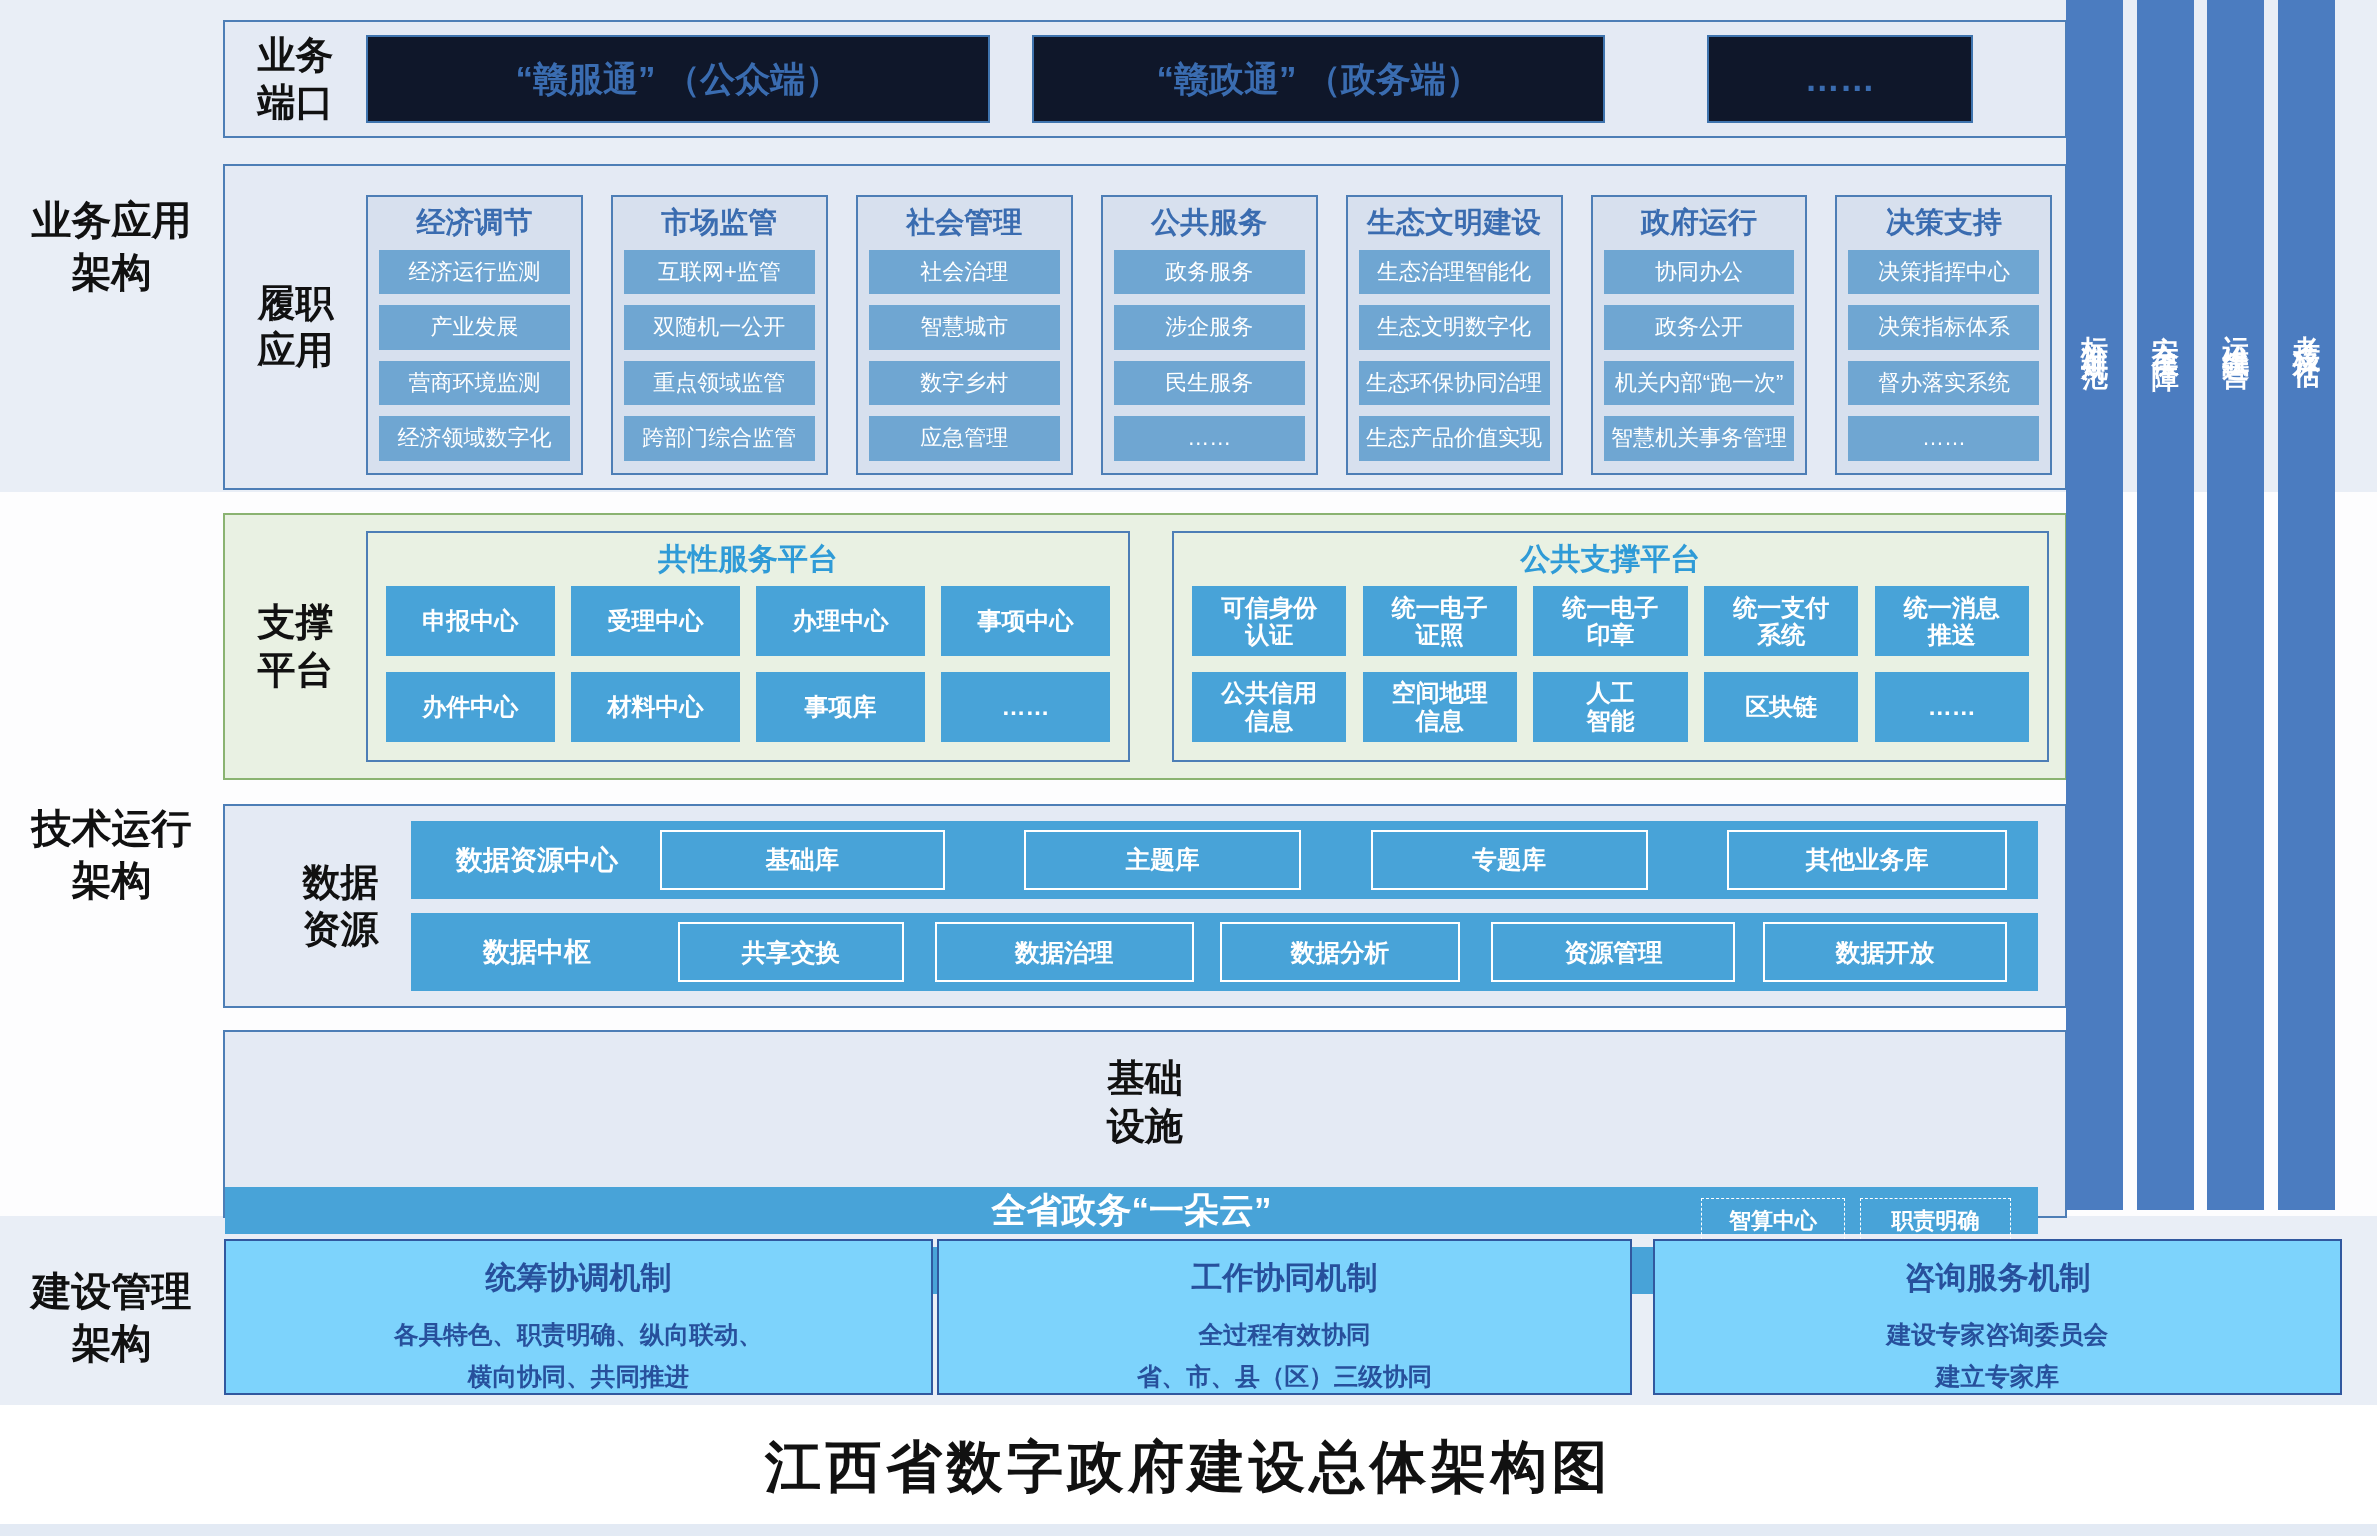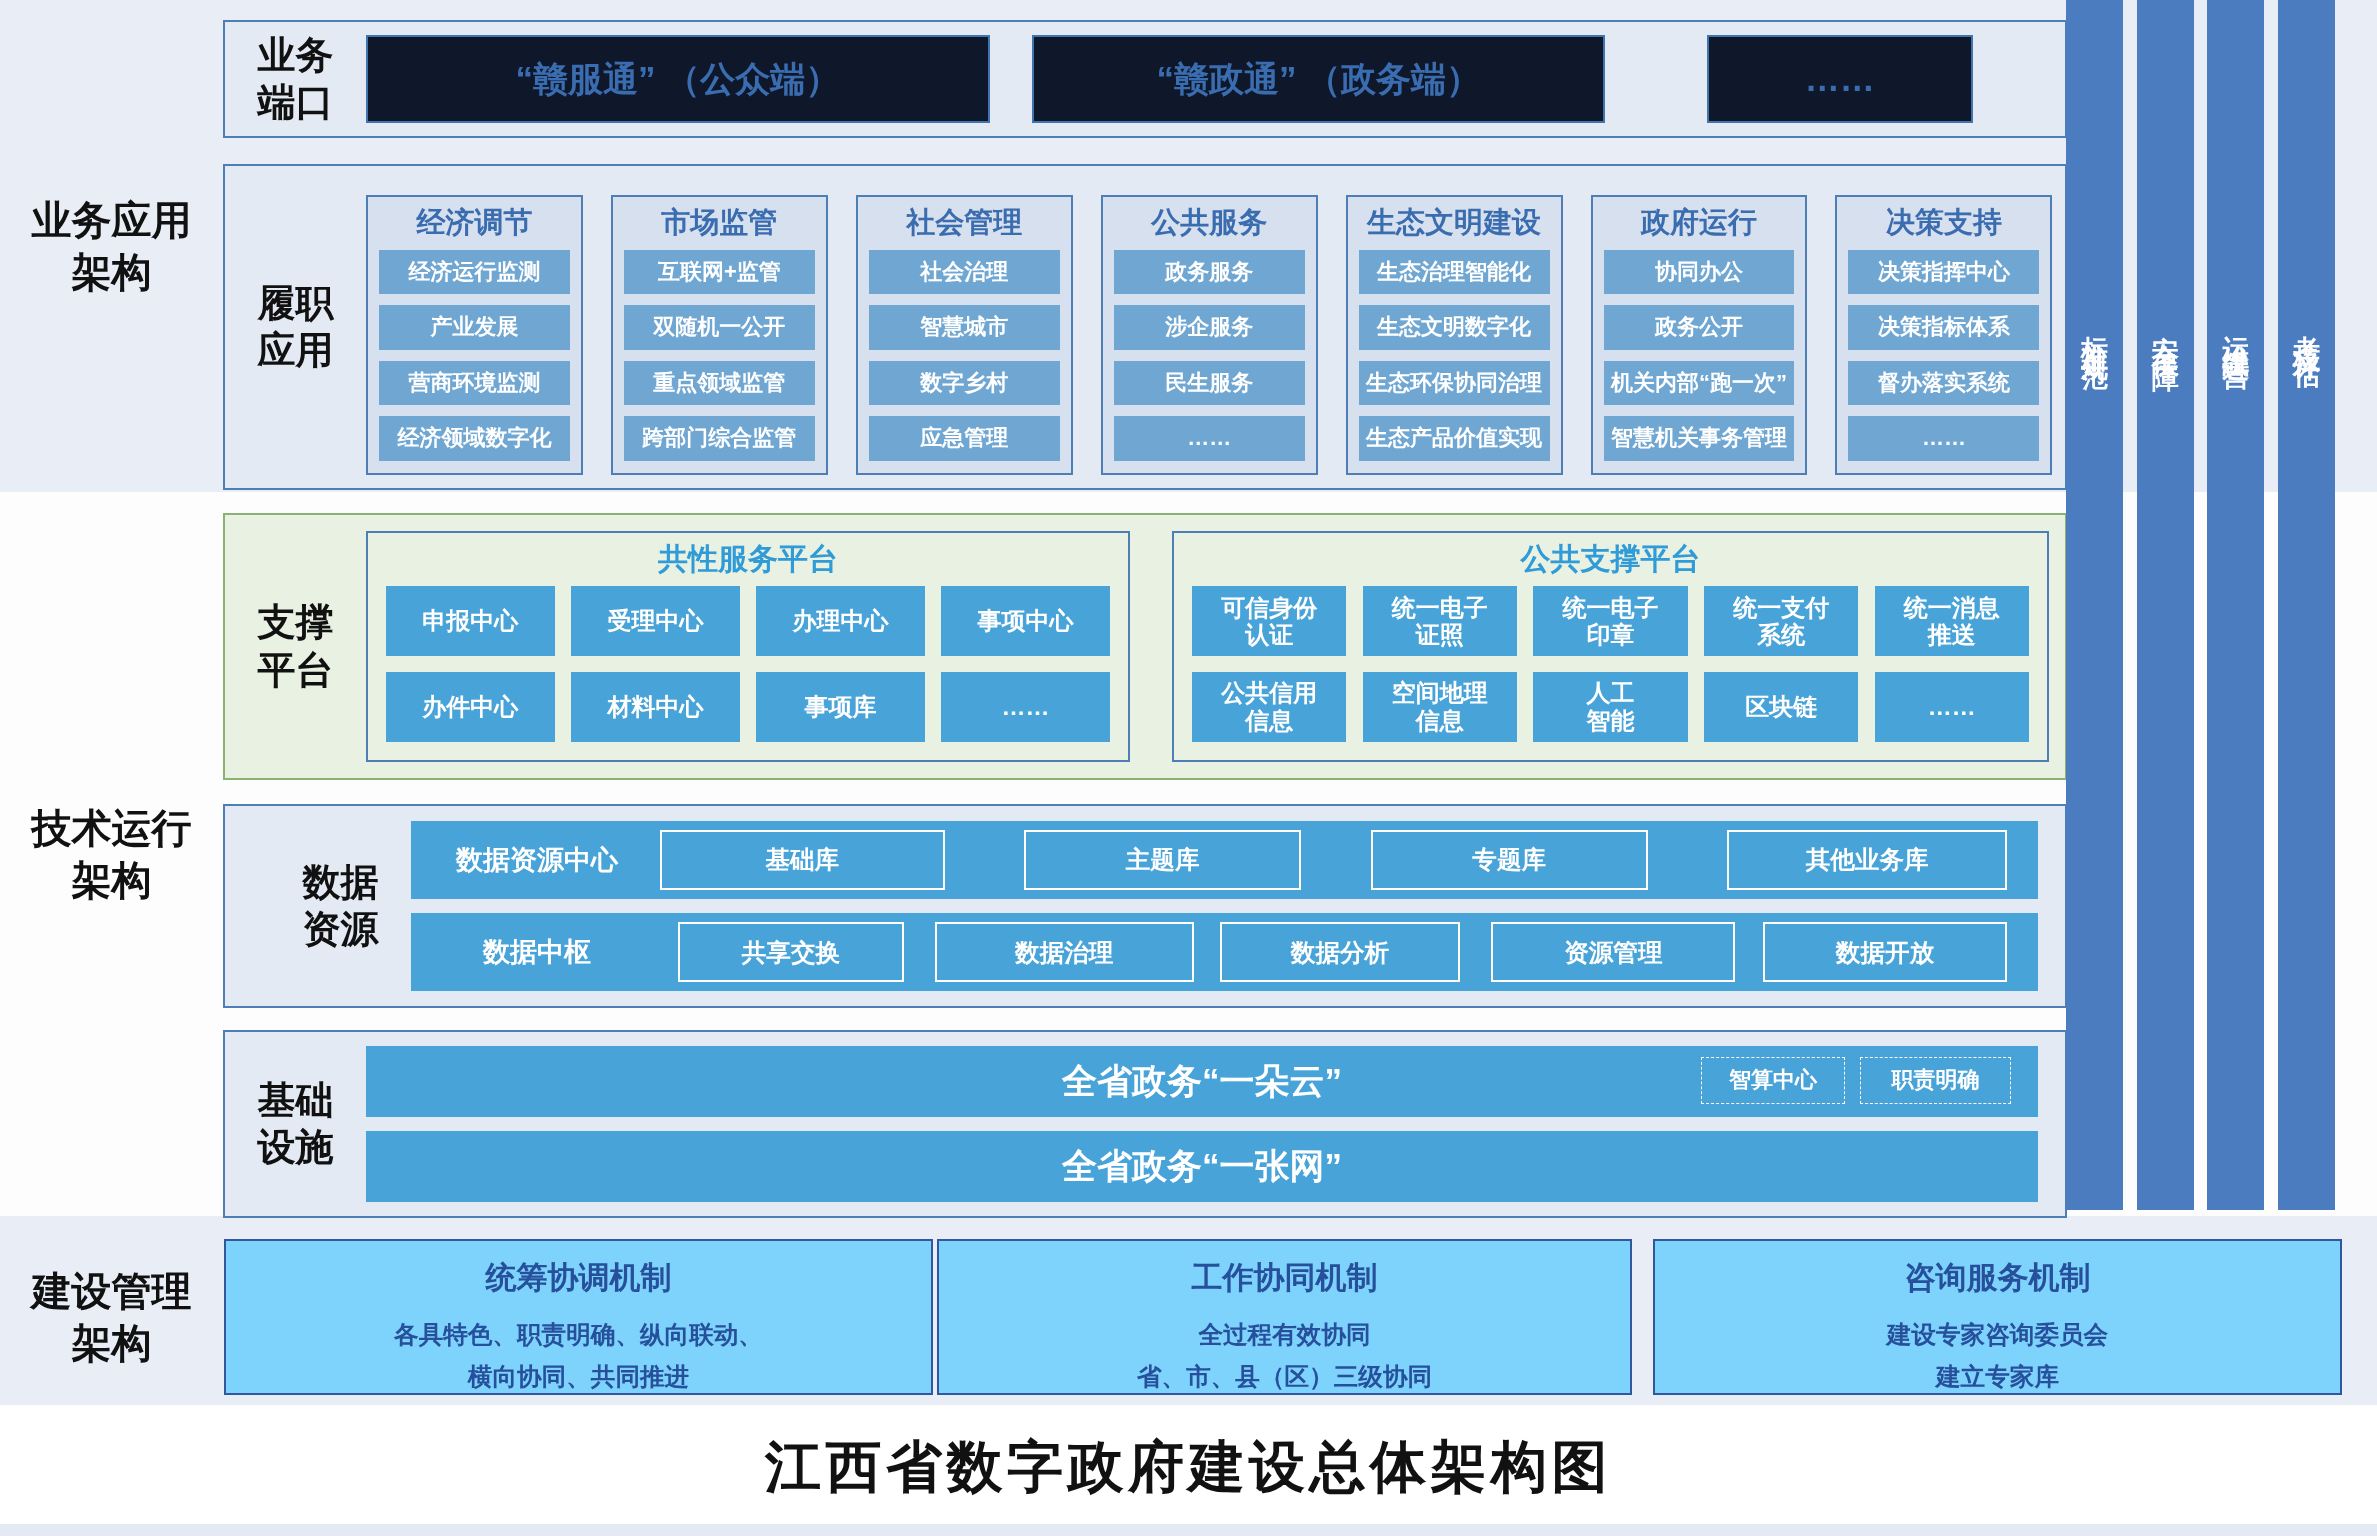--- a/index.html
+++ b/index.html
@@ -52,21 +52,21 @@
     display:flex; flex-direction:column;
   }
   .duty-col-title {
     flex:0 0 53px; display:flex; align-items:center; justify-content:center;
     font-size:29px; font-weight:bold; color:#3a6cb0;
   }
   .duty-items { flex:1 1 auto; display:flex; flex-direction:column; gap:11px; padding:0 11px 12.7px; }
   .duty-item {
     flex:1 1 0; background:#6fa6d2; color:#fff;
     display:flex; align-items:center; justify-content:center;
-    font-size:22px; font-weight:bold; text-align:center;
+    font-size:22px; font-weight:normal; text-align:center;
   }
 
   
   .sec-c { top:513px; height:267px; background:#e9f1e3; border-color:#8ab371; }
   .plat-group {
     position:absolute; top:16.4px; bottom:16.4px;
     border:2.7px solid #4d7eb6; display:flex; flex-direction:column;
   }
   .plat-title {
     flex:0 0 53px; display:flex; align-items:center; justify-content:center;
@@ -95,21 +95,21 @@
     color:#fff; font-size:27px; font-weight:bold;
   }
   .data-box {
     position:absolute; top:9px; bottom:9px;
     border:2.7px solid #fff;
     display:flex; align-items:center; justify-content:center;
     color:#fff; font-size:24.6px; font-weight:bold;
   }
 
   
-  .sec-e { top:1030px; height:188px; }
+  .sec-e { top:1030px; height:188px;flex-direction:column; }
   .infra-rows {
     flex:1 1 auto; margin-right:27px;
     display:flex; flex-direction:column; justify-content:center; gap:13.6px; padding:13.6px 0;
   }
   .infra-bar {
     flex:1 1 0; background:#48a3d8; position:relative;
     display:flex; align-items:center; justify-content:center;
   }
   .infra-text { color:#fff; font-size:35px; font-weight:bold; }
   .infra-dashed {

